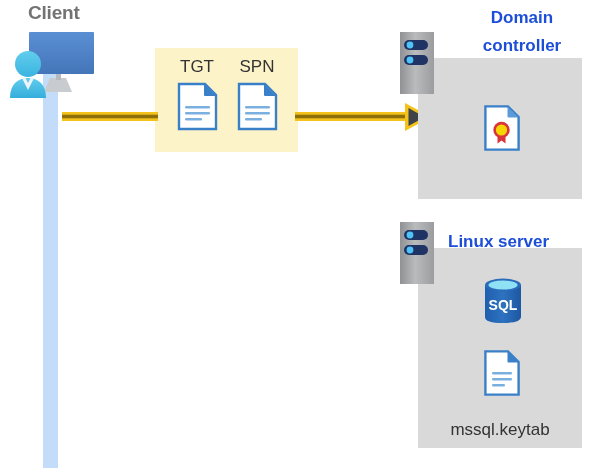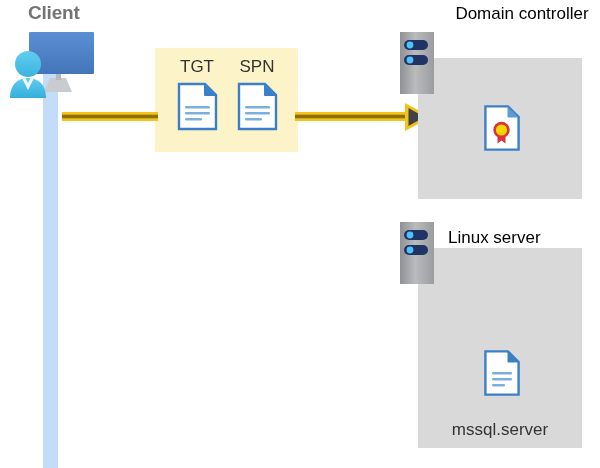--- a/index.html
+++ b/index.html
@@ -82,23 +82,23 @@
   }
   #dc-panel  { left: 418px; top: 58px;  width: 164px; height: 141px; }
   #lin-panel { left: 418px; top: 248px; width: 164px; height: 200px; }
 
   .server-chassis { width: 34px; height: 62px; }
   #dc-server  { left: 400px; top: 32px; }
   #lin-server { left: 400px; top: 222px; }
 
   .panel-title {
     font-size: 17px;
-    font-weight: normal;
-    color: #000000;
-    line-height: 19px;
+    font-weight: bold;
+    color: #1d4ed8;
+    line-height: 28px;
   }
   #dc-title  { left: 452px; top: 4px;  width: 140px; text-align: center; }
   #lin-title { left: 448px; top: 228px; width: 148px; text-align: left; }
 
   
   #cert-icon { left: 484px; top: 105px; width: 36px; height: 46px; }
   #sql-icon  { left: 482px; top: 277px; width: 42px; height: 48px; }
   #keytab-icon { left: 484px; top: 350px; width: 36px; height: 46px; }
   #keytab-label {
     left: 418px; top: 420px; width: 164px;
@@ -225,26 +225,41 @@
       <rect x="0" y="0" width="34" height="62" fill="url(#srvGrad1)"></rect>
       <rect x="4" y="8" width="24" height="10" rx="5" fill="#1f3364"></rect>
       <circle cx="10" cy="13" r="3.4" fill="#4fc3f7"></circle>
       <rect x="4" y="23" width="24" height="10" rx="5" fill="#1f3364"></rect>
       <circle cx="10" cy="28" r="3.4" fill="#4fc3f7"></circle>
     </svg>
   </div>
 
   <div class="abs panel-title" id="lin-title">Linux server</div>
 
+  <div class="abs" id="sql-icon">
+    <svg width="42" height="48" viewBox="0 0 42 48" xmlns="http://www.w3.org/2000/svg">
+      <defs>
+        <linearGradient id="sqlBody" x1="0" y1="0" x2="1" y2="0">
+          <stop offset="0%" stop-color="#1f5fae"></stop>
+          <stop offset="50%" stop-color="#2e72c0"></stop>
+          <stop offset="100%" stop-color="#1c57a2"></stop>
+        </linearGradient>
+      </defs>
+      <path d="M3 8 L3 40 Q3 46 21 46 Q39 46 39 40 L39 8 Z" fill="url(#sqlBody)"></path>
+      <ellipse cx="21" cy="8" rx="18" ry="6.5" fill="#2a6cba"></ellipse>
+      <ellipse cx="21" cy="8" rx="14.5" ry="4.6" fill="#8fe2f5"></ellipse>
+      <text x="21" y="33" font-family="Liberation Sans, sans-serif" font-size="14" font-weight="bold" fill="#ffffff" text-anchor="middle">SQL</text>
+    </svg>
+  </div>
 
   <div class="abs" id="keytab-icon">
     <svg width="36" height="46" viewBox="0 0 36 46" xmlns="http://www.w3.org/2000/svg">
       <path d="M1.4 1.4 L24 1.4 L34.6 12 L34.6 44.6 L1.4 44.6 Z" fill="#ffffff" stroke="#3a80c9" stroke-width="2.4"></path>
       <path d="M23.5 1.4 L34.6 12.5 L24.5 12.5 Q23.5 12.5 23.5 11.5 Z" fill="#3a80c9"></path>
       <rect x="8" y="22" width="20" height="2.4" rx="1.2" fill="#7ab0e0"></rect>
       <rect x="8" y="28" width="20" height="2.4" rx="1.2" fill="#7ab0e0"></rect>
       <rect x="8" y="34" width="13" height="2.4" rx="1.2" fill="#7ab0e0"></rect>
     </svg>
   </div>
 
-  <div class="abs" id="keytab-label">mssql.server</div>
+  <div class="abs" id="keytab-label">mssql.keytab</div>
 
 </div>
 
 </body></html>

